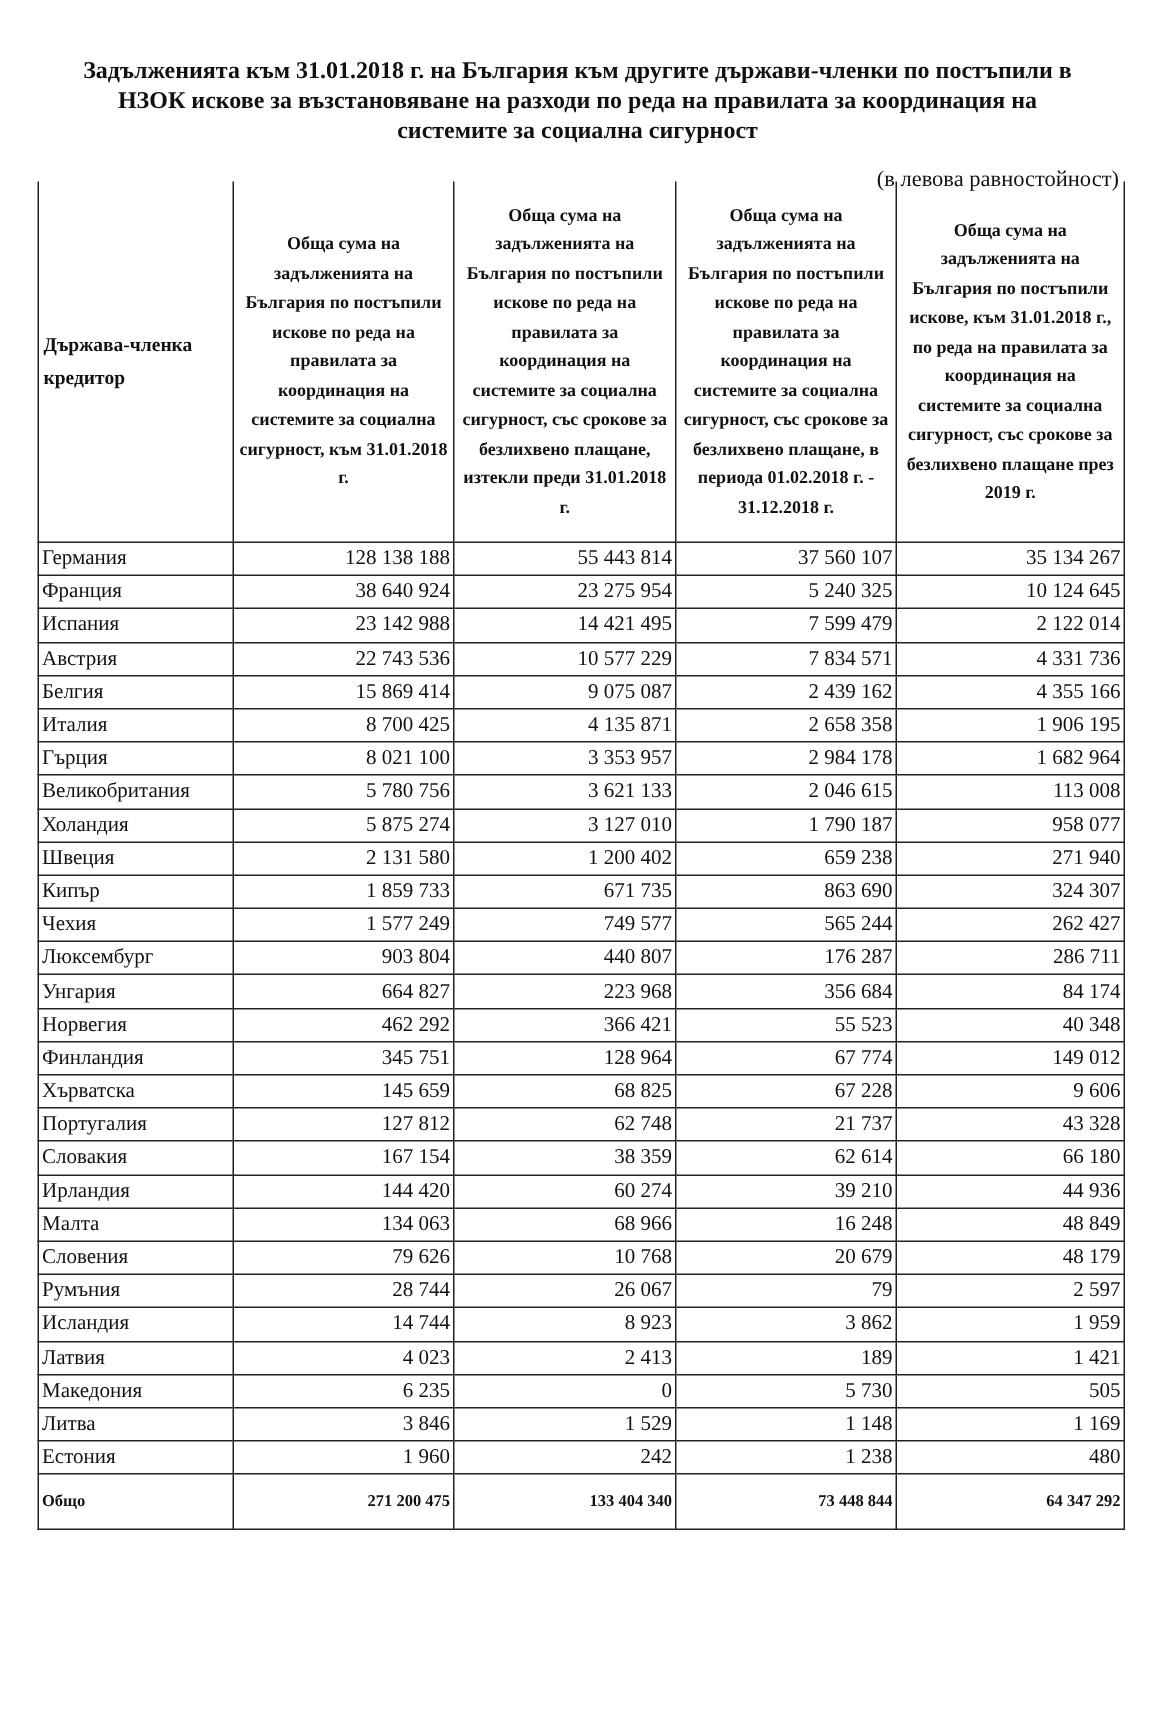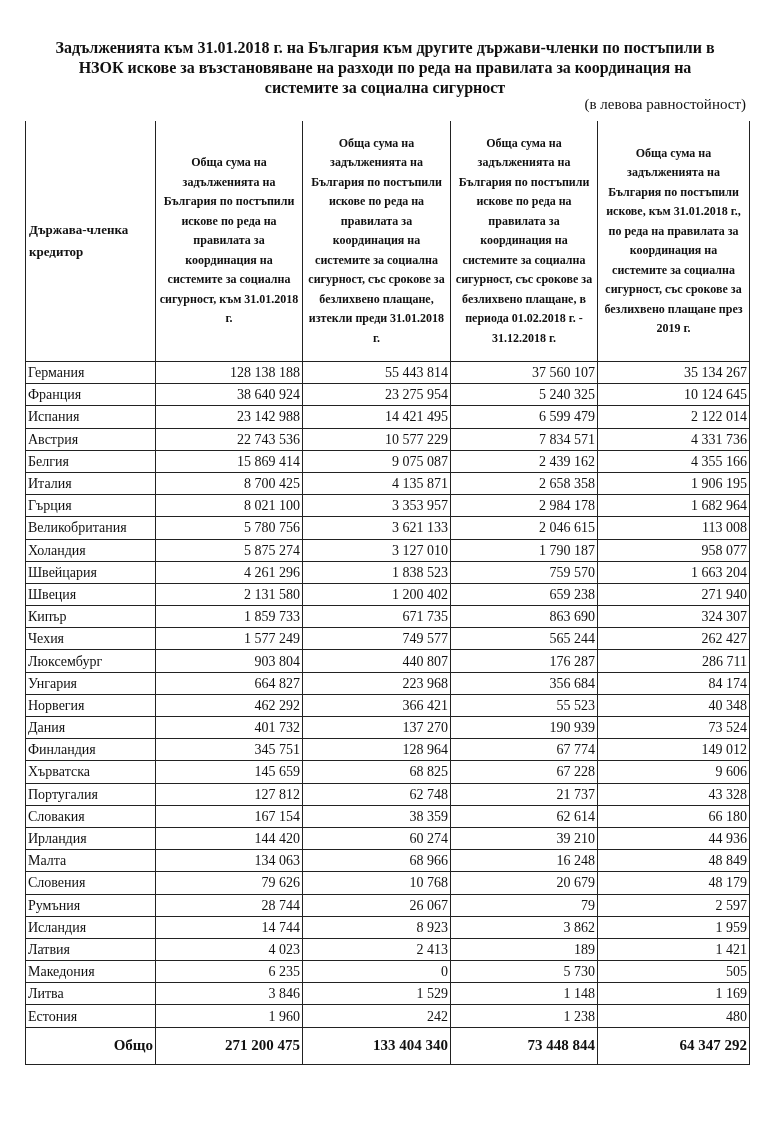--- a/index.html
+++ b/index.html
@@ -2,42 +2,42 @@
 <html><head>
 <meta charset="utf-8">
 <style>
   html, body { margin: 0; padding: 0; background: #ffffff; }
   body { width: 768px; height: 1147px; position: relative; font-family: "Liberation Serif", "DejaVu Serif", serif; color: #111; }
   .title {
     position: absolute; left: 40px; top: 10px; width: 690px;
     text-align: center; font-weight: bold; font-size: 16px; line-height: 20px; margin-top: 28px;
   }
   .unit {
-    position: absolute; right: 22px; top: 96px; font-size: 15px;
+    position: absolute; right: 22px; top: 112px; font-size: 15px;
   }
   table {
     position: absolute; left: 25px; top: 121px; width: 724px;
     border-collapse: collapse; table-layout: fixed;
   }
   col.c0 { width: 130px; }
   col.c1 { width: 147px; }
   col.c2 { width: 148px; }
   col.c3 { width: 147px; }
   col.c4 { width: 152px; }
   th, td { border: 1.5px solid #222; padding: 0 2px; }
   thead tr:first-child th { border-top: none; }
   th {
     font-weight: bold; font-size: 12px; line-height: 19.5px;
     vertical-align: middle; text-align: center; height: 240px; padding: 0 3px;
   }
   th.first { text-align: left; font-size: 13px; line-height: 22px; }
   tbody td { height: 21.2px; font-size: 14px; line-height: 19px; padding-top: 0; padding-bottom: 0; }
   td.name { text-align: left; }
   td.num { text-align: right; padding-right: 2px; }
-  tr.total td { height: 36px; font-weight: bold; font-size: 15px; text-align: right; }
+  tr.total td { height: 36px; font-weight: bold; font-size: 11px; }
 </style>
 </head>
 <body>
 
 <div class="title">Задълженията към 31.01.2018 г. на България към другите държави-членки по постъпили в НЗОК искове за възстановяване на разходи по реда на правилата за координация на системите за социална сигурност</div>
 <div class="unit">(в левова равностойност)</div>
 
 <table>
   <colgroup>
     <col class="c0">
@@ -67,21 +67,21 @@
         <td class="name">Франция</td>
         <td class="num">38 640 924</td>
         <td class="num">23 275 954</td>
         <td class="num">5 240 325</td>
         <td class="num">10 124 645</td>
       </tr>
       <tr>
         <td class="name">Испания</td>
         <td class="num">23 142 988</td>
         <td class="num">14 421 495</td>
-        <td class="num">6 599 479</td>
+        <td class="num">7 599 479</td>
         <td class="num">2 122 014</td>
       </tr>
       <tr>
         <td class="name">Австрия</td>
         <td class="num">22 743 536</td>
         <td class="num">10 577 229</td>
         <td class="num">7 834 571</td>
         <td class="num">4 331 736</td>
       </tr>
       <tr>
@@ -113,27 +113,20 @@
         <td class="num">113 008</td>
       </tr>
       <tr>
         <td class="name">Холандия</td>
         <td class="num">5 875 274</td>
         <td class="num">3 127 010</td>
         <td class="num">1 790 187</td>
         <td class="num">958 077</td>
       </tr>
       <tr>
-        <td class="name">Швейцария</td>
-        <td class="num">4 261 296</td>
-        <td class="num">1 838 523</td>
-        <td class="num">759 570</td>
-        <td class="num">1 663 204</td>
-      </tr>
-      <tr>
         <td class="name">Швеция</td>
         <td class="num">2 131 580</td>
         <td class="num">1 200 402</td>
         <td class="num">659 238</td>
         <td class="num">271 940</td>
       </tr>
       <tr>
         <td class="name">Кипър</td>
         <td class="num">1 859 733</td>
         <td class="num">671 735</td>
@@ -160,27 +153,20 @@
         <td class="num">223 968</td>
         <td class="num">356 684</td>
         <td class="num">84 174</td>
       </tr>
       <tr>
         <td class="name">Норвегия</td>
         <td class="num">462 292</td>
         <td class="num">366 421</td>
         <td class="num">55 523</td>
         <td class="num">40 348</td>
-      </tr>
-      <tr>
-        <td class="name">Дания</td>
-        <td class="num">401 732</td>
-        <td class="num">137 270</td>
-        <td class="num">190 939</td>
-        <td class="num">73 524</td>
       </tr>
       <tr>
         <td class="name">Финландия</td>
         <td class="num">345 751</td>
         <td class="num">128 964</td>
         <td class="num">67 774</td>
         <td class="num">149 012</td>
       </tr>
       <tr>
         <td class="name">Хърватска</td>

